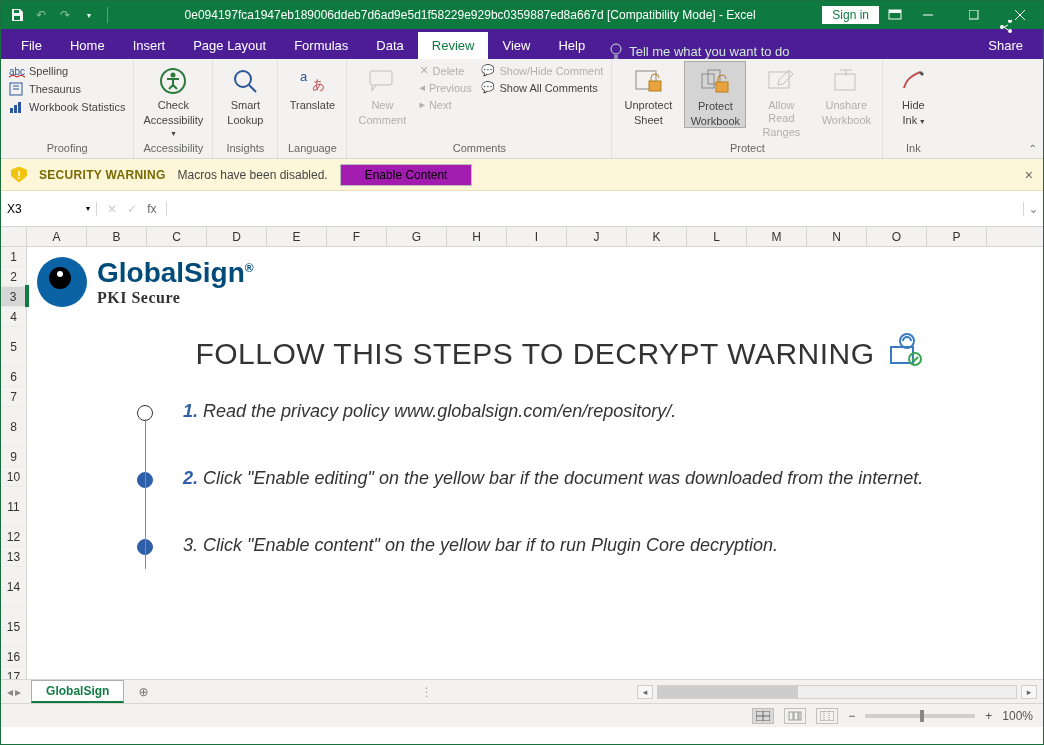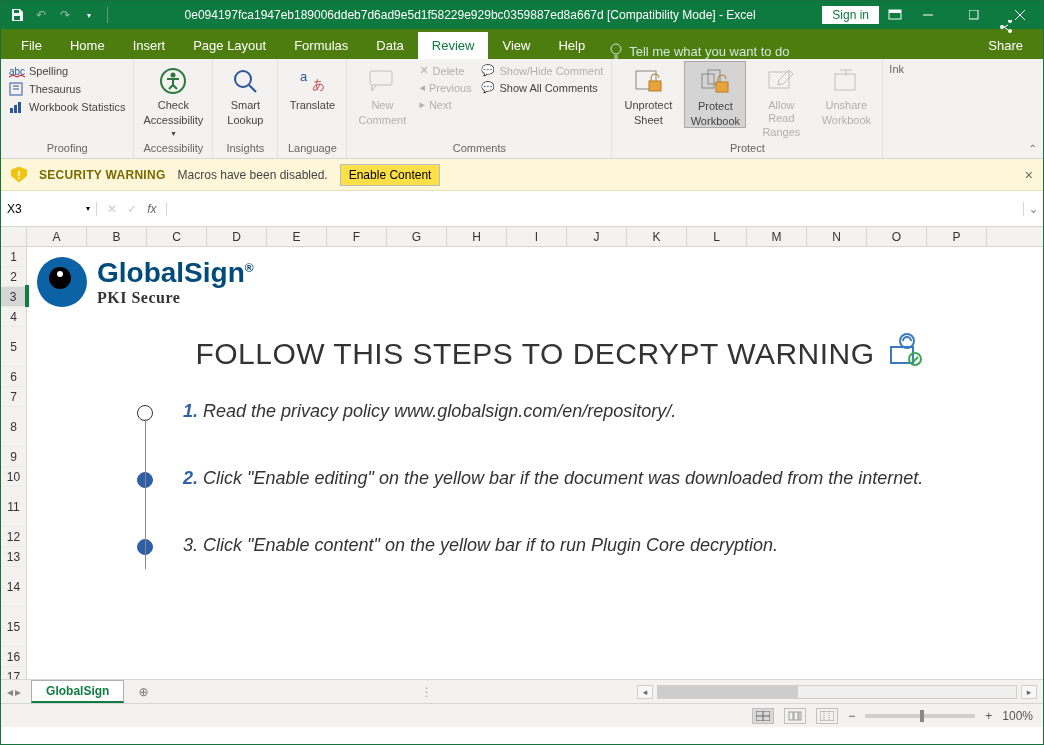--- a/index.html
+++ b/index.html
@@ -12,21 +12,21 @@
   .qat-icon { width: 20px; height: 20px; display: flex; align-items: center; justify-content: center; color: #fff; opacity: 0.95; }
   .qat-icon.dim { opacity: 0.5; }
   .qat-sep { width: 1px; height: 16px; background: rgba(255,255,255,0.3); margin: 0 4px; }
   .title-center { flex: 1; text-align: center; white-space: nowrap; overflow: hidden; }
   .signin { background: #fff; color: #0f7a40; padding: 2px 10px; font-size: 12px; margin-right: 6px; }
   .win-controls { display: flex; }
   .win-btn { width: 46px; height: 28px; display: flex; align-items: center; justify-content: center; color: #fff; }
   .win-btn .ic { width:10px; height:10px; }
 
   
-  .ribbon-tabs { height: 30px; background: #4d7c0f; display: flex; align-items: flex-end; padding: 0 6px; font-size: 13px; color: #fff; }
+  .ribbon-tabs { height: 30px; background: #4c1d95; display: flex; align-items: flex-end; padding: 0 6px; font-size: 13px; color: #fff; }
   .ribbon-tab { padding: 6px 14px; cursor: pointer; }
   .ribbon-tab.active { background: #fff; color: #0f7a40; }
   .ribbon-tabs .spacer { flex:1; }
   .tellme { display: flex; align-items: center; gap: 6px; color: #cfe8d9; font-size: 13px; padding: 0 10px; }
   .share { display:flex; align-items:center; gap:4px; padding: 6px 14px; color:#fff;flex-direction:column; }
 
   
   .ribbon { height: 100px; background: #f3f2f1; border-bottom: 1px solid #d6d6d6; display: flex; font-size: 11px; color: #444; position:relative; }
   .group { border-right: 1px solid #e1e1e1; padding: 2px 6px 0 6px; display: flex; flex-direction: column; justify-content: space-between; }
   .group-label { text-align: center; font-size: 11px; color: #666; padding: 2px 0 4px 0; }
@@ -38,28 +38,28 @@
   .big-btn.disabled { color: #b0b0b0; }
   .big-btn.active { background: #d4d4d4; border:1px solid #aaa; }
   .big-ic { width: 32px; height: 32px; display:flex; align-items:center; justify-content:center; }
   .drop { font-size:8px; }
   .collapse-caret { position:absolute; right:6px; bottom:4px; font-size:10px; color:#666; }
 
   
   .secbar { height: 32px; background: #fdf6d9; border-bottom: 1px solid #e6e0b8; display: flex; align-items: center; font-size: 12px; color: #444; padding: 0 10px; gap: 12px; position:relative; }
   .shield { width:16px; height:16px; background:#f1c40f; clip-path: polygon(50% 0,100% 20%,100% 60%,50% 100%,0 60%,0 20%); display:flex; align-items:center; justify-content:center; color:#fff; font-weight:bold; font-size:11px; }
   .seclabel { font-weight:600; color:#7a6a00; letter-spacing:0.3px;}
-  .enable-btn { background:#fde047; border:1px solid #bdbdbd; padding:3px 8px; font-size:12px; }
+  .enable-btn { background:#a21caf; border:1px solid #bdbdbd; padding:3px 24px; font-size:12px; }
   .sec-close { position:absolute; right:10px; top:8px; color:#666; font-size:14px; }
 
   
   .fxrow { height: 36px; display:flex; align-items:center; border-bottom:1px solid #d6d6d6; font-size:12px; }
   .namebox { width:96px; border-right:1px solid #d6d6d6; padding:0 6px; display:flex; align-items:center; justify-content:space-between; }
   .fxicons { display:flex; align-items:center; gap:10px; padding:0 10px; color:#aaa; border-right:1px solid #d6d6d6; }
-  .fx { font-style:italic; color:#666; }
+  .fx { color:#666; }
   .formula { flex:1; padding:0 6px; }
   .expand { width:20px; text-align:center; color:#888; border-left:1px solid #d6d6d6; }
 
   
   .gridwrap { position:relative; height: 452px; overflow:hidden; background:#fff; }
   .colhdrs { display:flex; height:20px; background:#f3f2f1; border-bottom:1px solid #d6d6d6; font-size:12px; color:#333; }
   .corner { width:26px; border-right:1px solid #d6d6d6; background:#f3f2f1; }
   .colh { width:60px; text-align:center; border-right:1px solid #d6d6d6; line-height:20px; }
   .rows { position:absolute; top:20px; left:0; width:26px; }
   .rowh { height:20px; line-height:20px; text-align:center; font-size:12px; color:#333; background:#f3f2f1; border-right:1px solid #d6d6d6; border-bottom:1px solid #eaeaea; }
@@ -346,20 +346,30 @@
               </svg>
             </div>
           <span>Unshare</span>
           <span>Workbook</span>
         </div>
       </div>
       <div class="group-label">Protect</div>
     </div>
 
     <div class="group" style="border-right:none;">
+      <div class="big-btn" style="width:48px;">
+        <div class="big-ic">
+            <svg width="26" height="26">
+              <path d="M4 20c3-10 8-12 16-16" stroke="#c0504d" fill="none" stroke-width="2"></path>
+              <path d="M20 4l3 3" stroke="#555" stroke-width="3"></path>
+            </svg>
+          </div>
+        <span>Hide</span>
+        <span><span>Ink</span> <span class="drop">▾</span></span>
+      </div>
       <div class="group-label">Ink</div>
     </div>
     <span class="collapse-caret">⌃</span>
   </div>
 
   <div class="secbar">
     <span class="shield">!</span>
     <span class="seclabel">SECURITY WARNING</span>
     <span>Macros have been disabled.</span>
     <button class="enable-btn">Enable Content</button>

